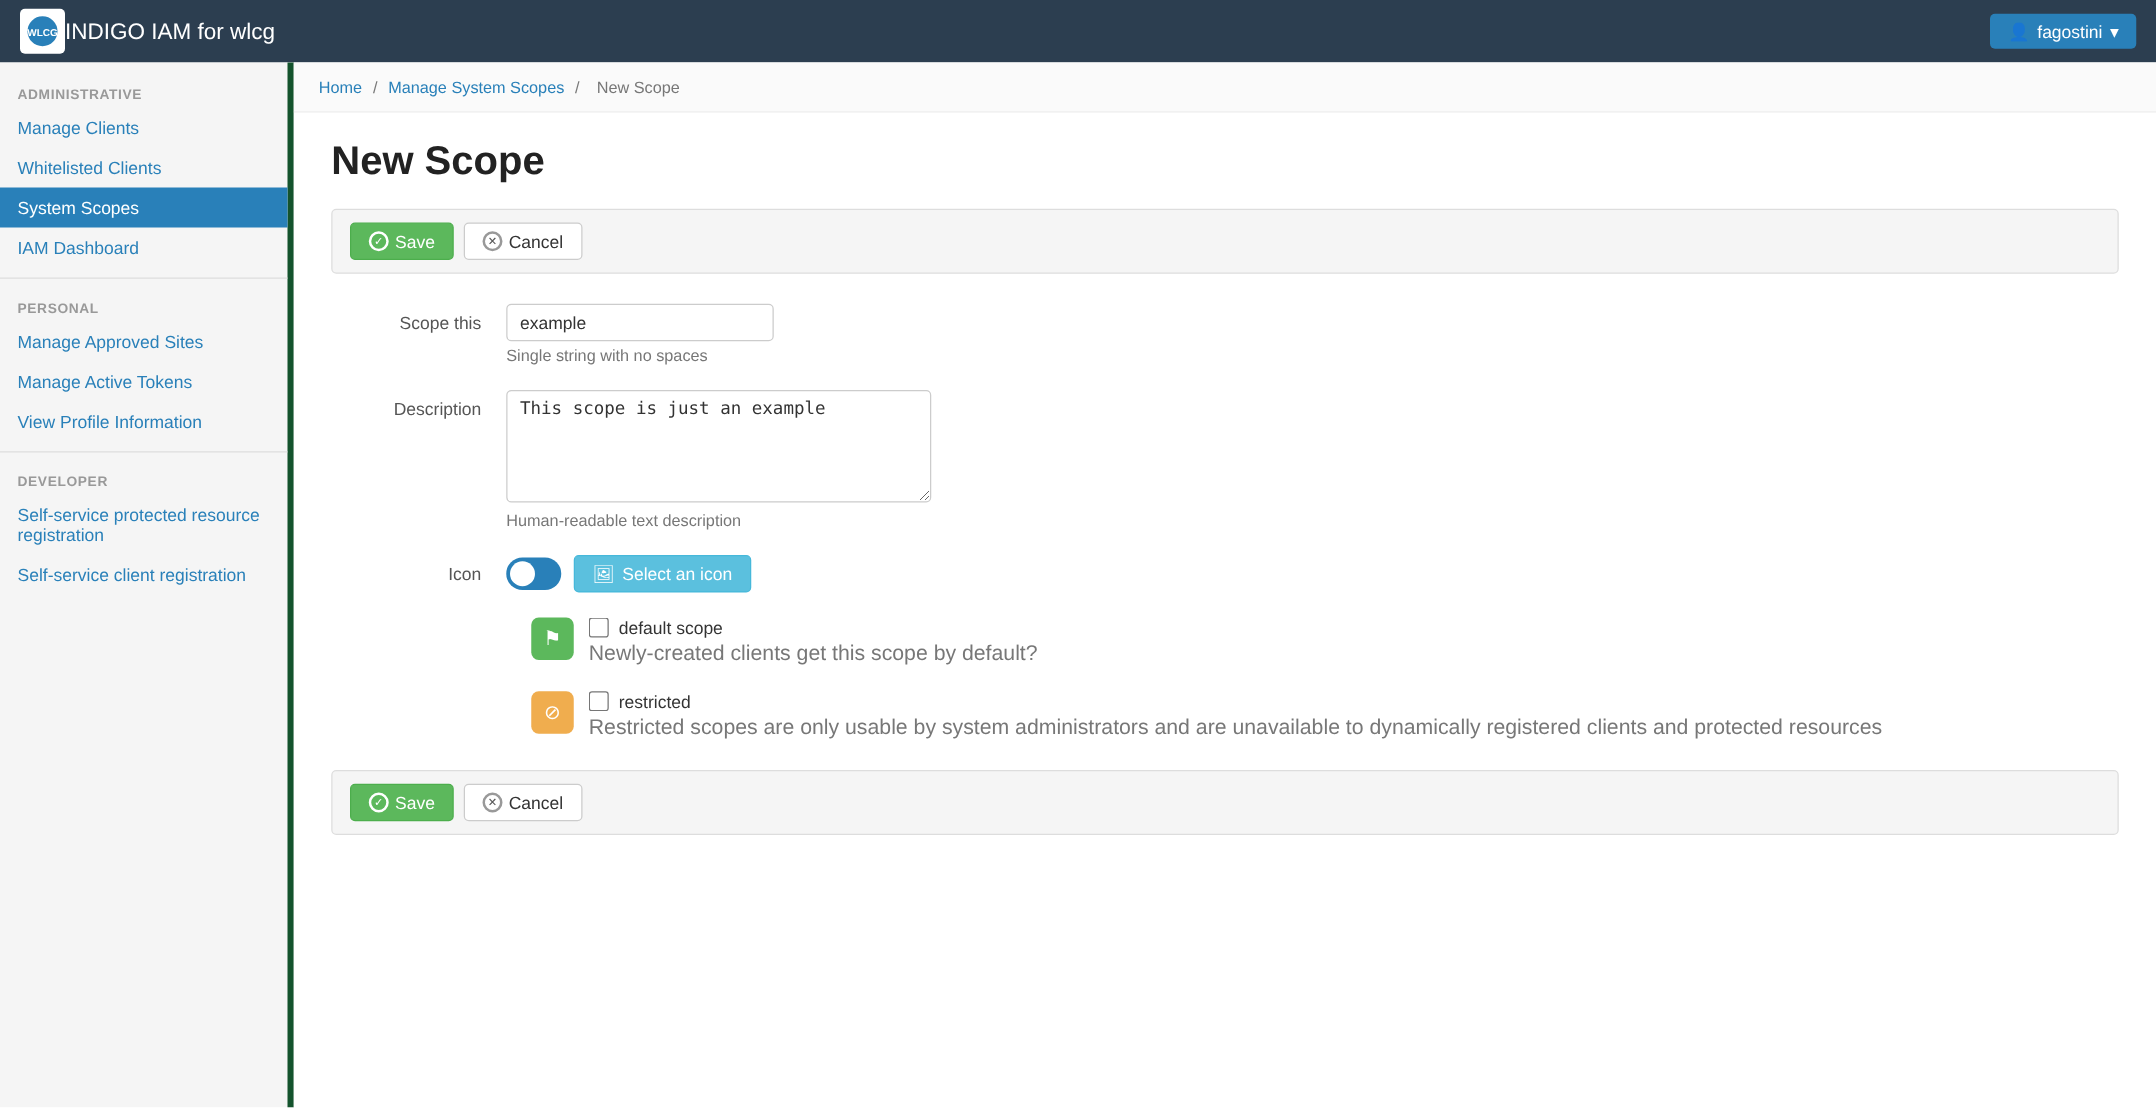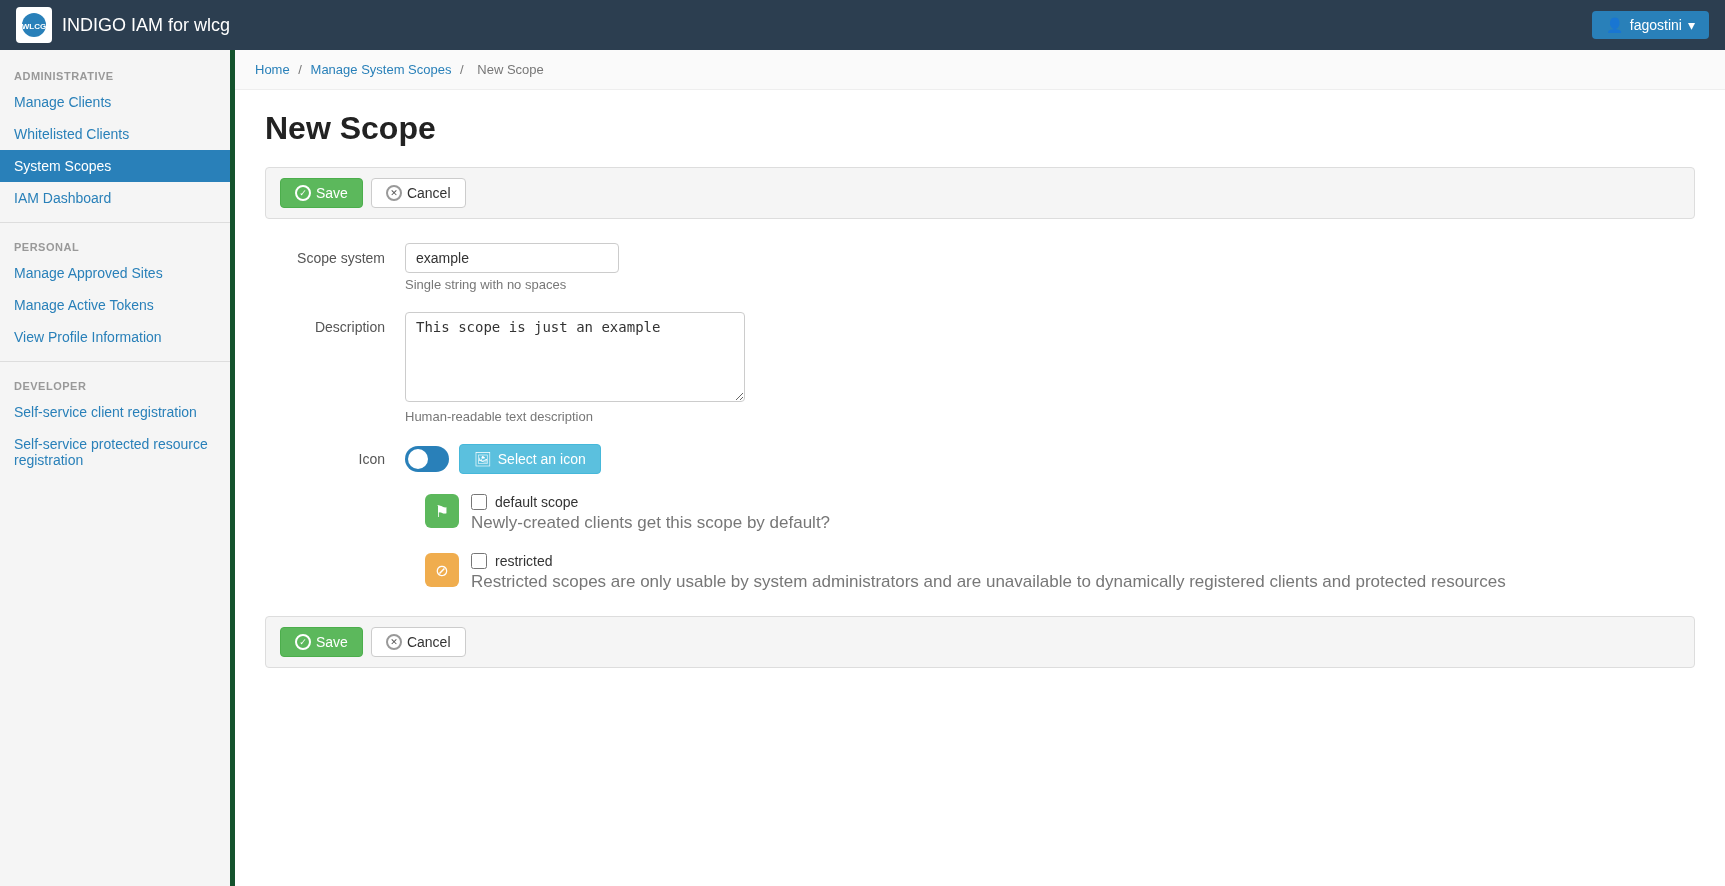--- a/index.html
+++ b/index.html
@@ -10,21 +10,20 @@
       background: #2c3e50;
       height: 50px;
       display: flex;
       align-items: center;
       justify-content: space-between;
       padding: 0 16px;
     }
     .navbar-brand {
       display: flex;
       align-items: center;
-      gap: 10px;
       color: #fff;
       font-size: 18px;
     }
     .navbar-logo {
       width: 36px;
       height: 36px;
       background: #fff;
       border-radius: 4px;
       display: flex;
       align-items: center;
@@ -342,22 +341,22 @@
     <hr class="sidebar-divider">
 
     <div class="sidebar-section-label">Personal</div>
     <a class="sidebar-item">Manage Approved Sites</a>
     <a class="sidebar-item">Manage Active Tokens</a>
     <a class="sidebar-item">View Profile Information</a>
 
     <hr class="sidebar-divider">
 
     <div class="sidebar-section-label">Developer</div>
+    <a class="sidebar-item">Self-service protected resource registration</a>
     <a class="sidebar-item">Self-service client registration</a>
-    <a class="sidebar-item">Self-service protected resource registration</a>
   </nav>
 
   <div class="main">
 
     <div class="breadcrumb">
       <a>Home</a>
       <span> / </span>
       <a>Manage System Scopes</a>
       <span> / </span>
       <span>New Scope</span>
@@ -373,21 +372,21 @@
         </button>
         <button class="btn-cancel">
           <span class="circle-icon" style="border-color:#999;">
             <span style="color:#555;font-size:9px;">✕</span>
           </span>
           <span>Cancel</span>
         </button>
       </div>
 
       <div class="form-group">
-        <label class="form-label">Scope system</label>
+        <label class="form-label">Scope this</label>
         <div class="form-control-wrap">
           <input class="form-input" type="text" value="example" style="">
           <div class="form-hint">Single string with no spaces</div>
         </div>
       </div>
 
       <div class="form-group">
         <label class="form-label">Description</label>
         <div class="form-control-wrap">
           <textarea class="form-textarea" style="">This scope is just an example</textarea>

